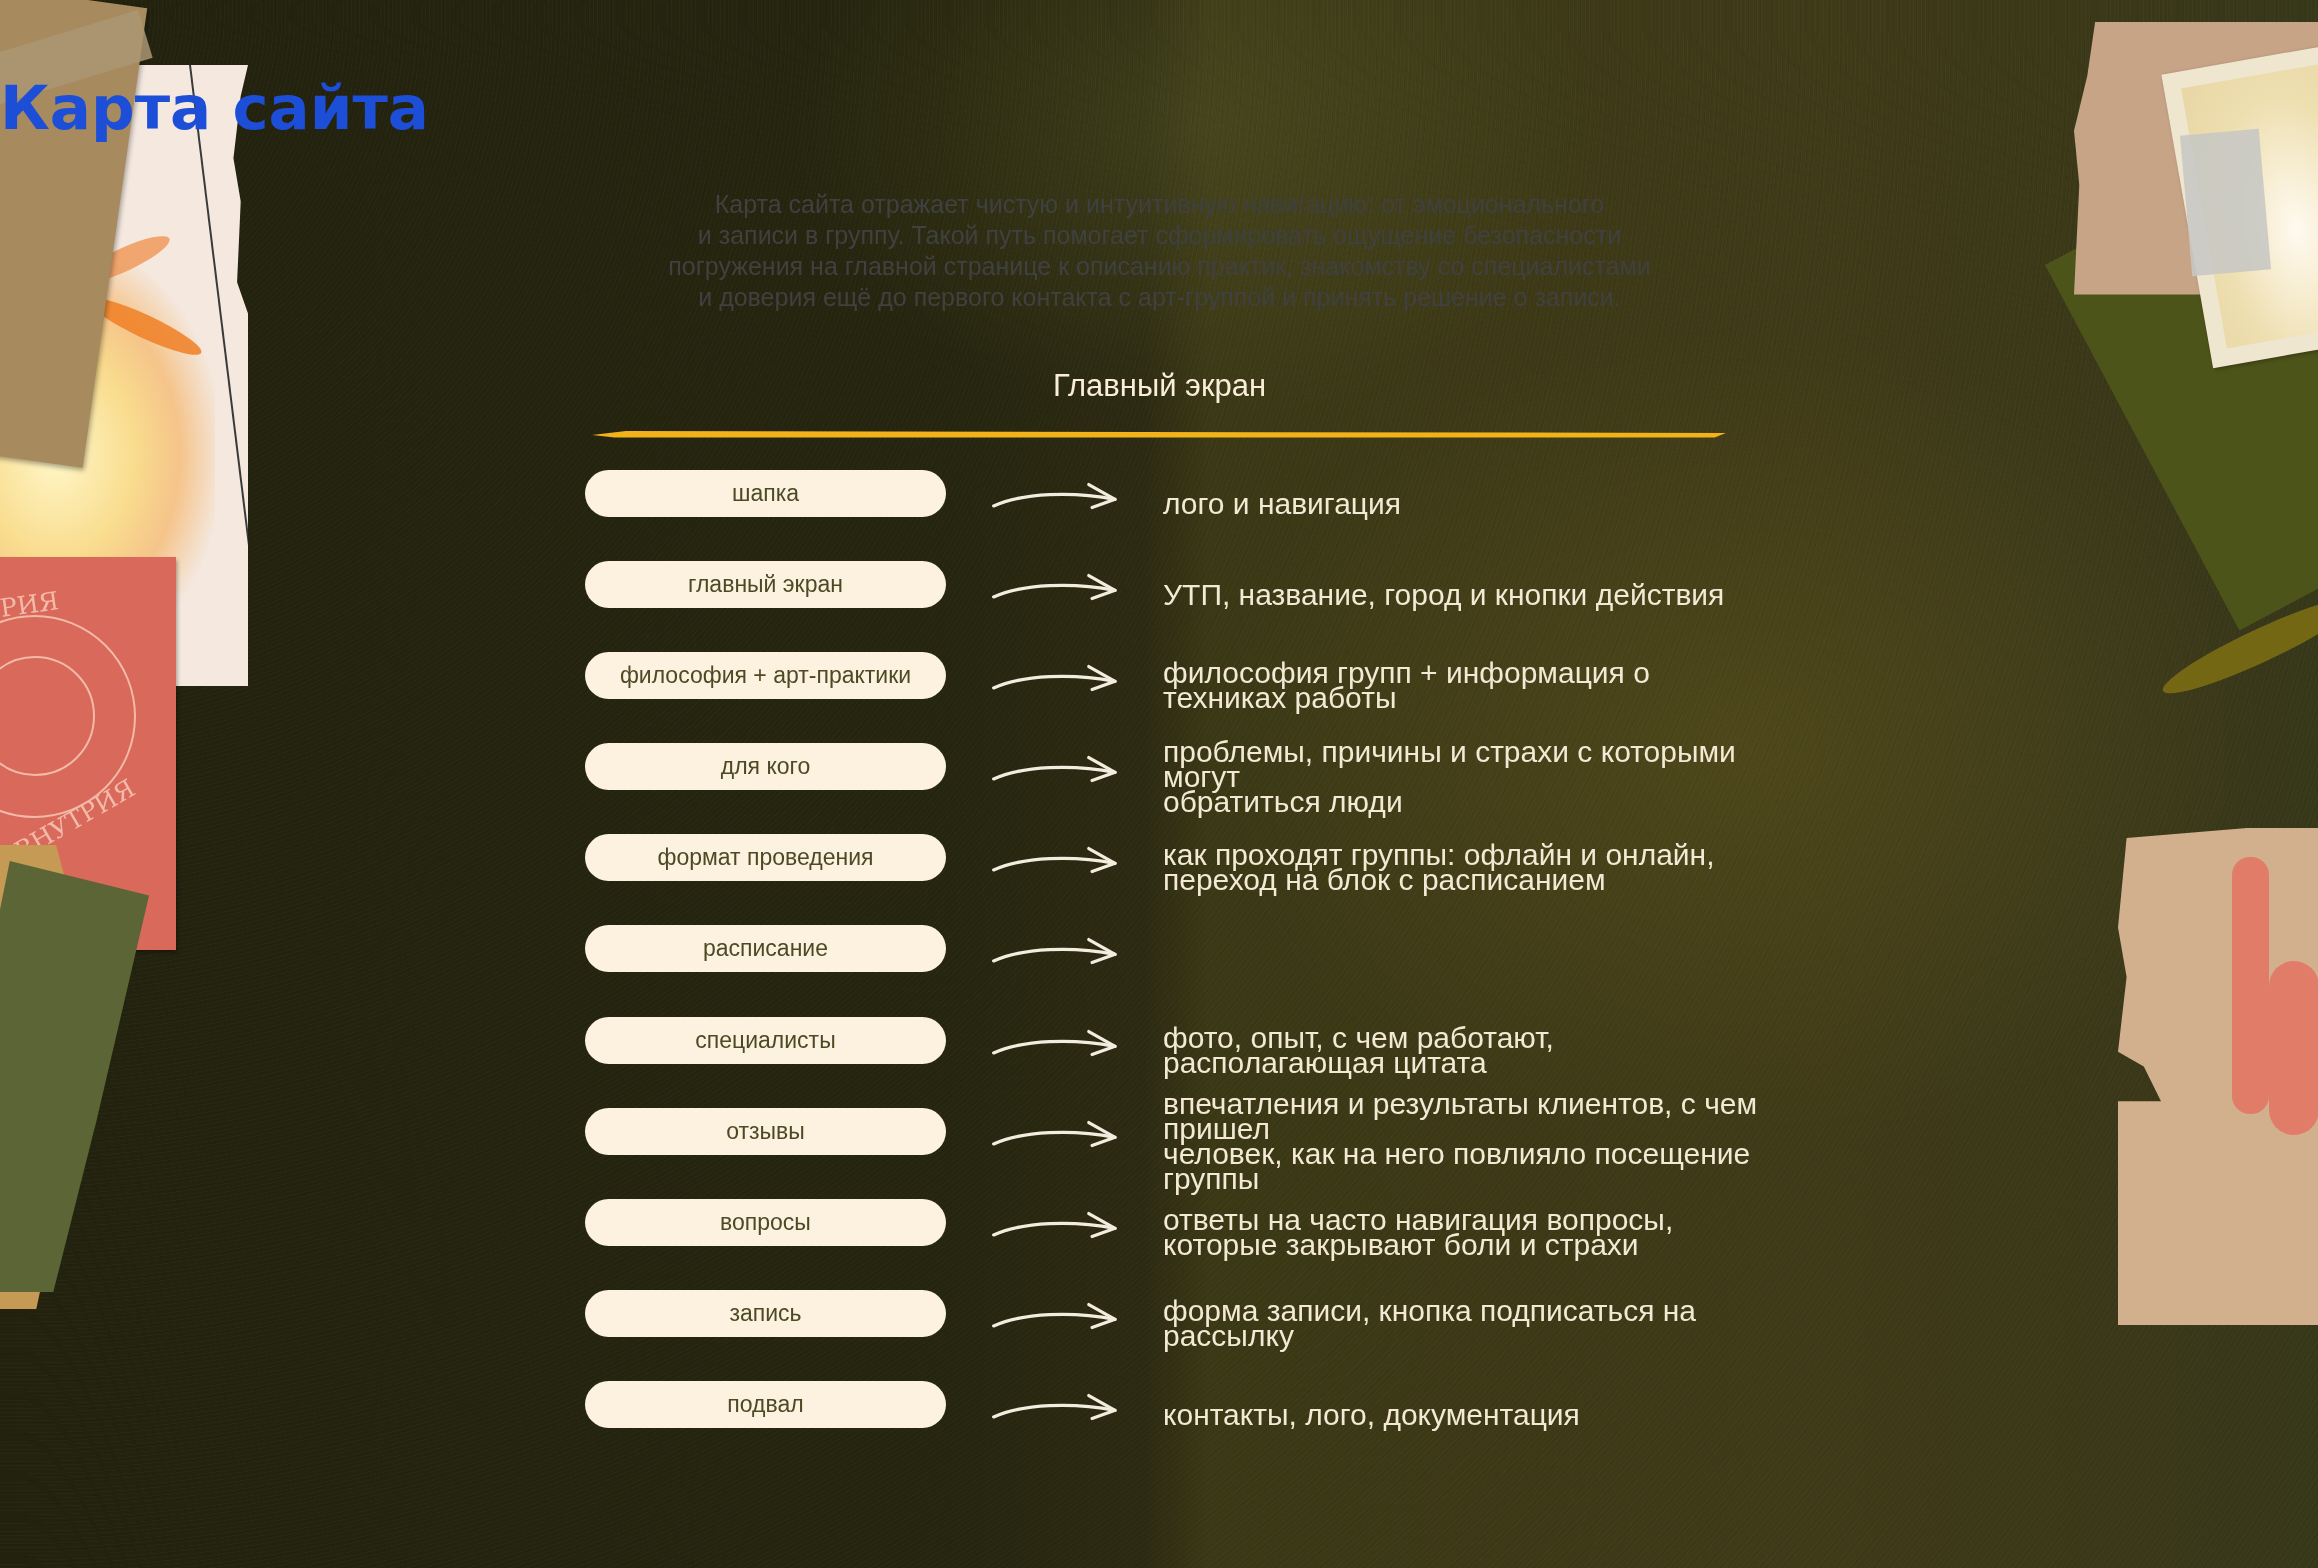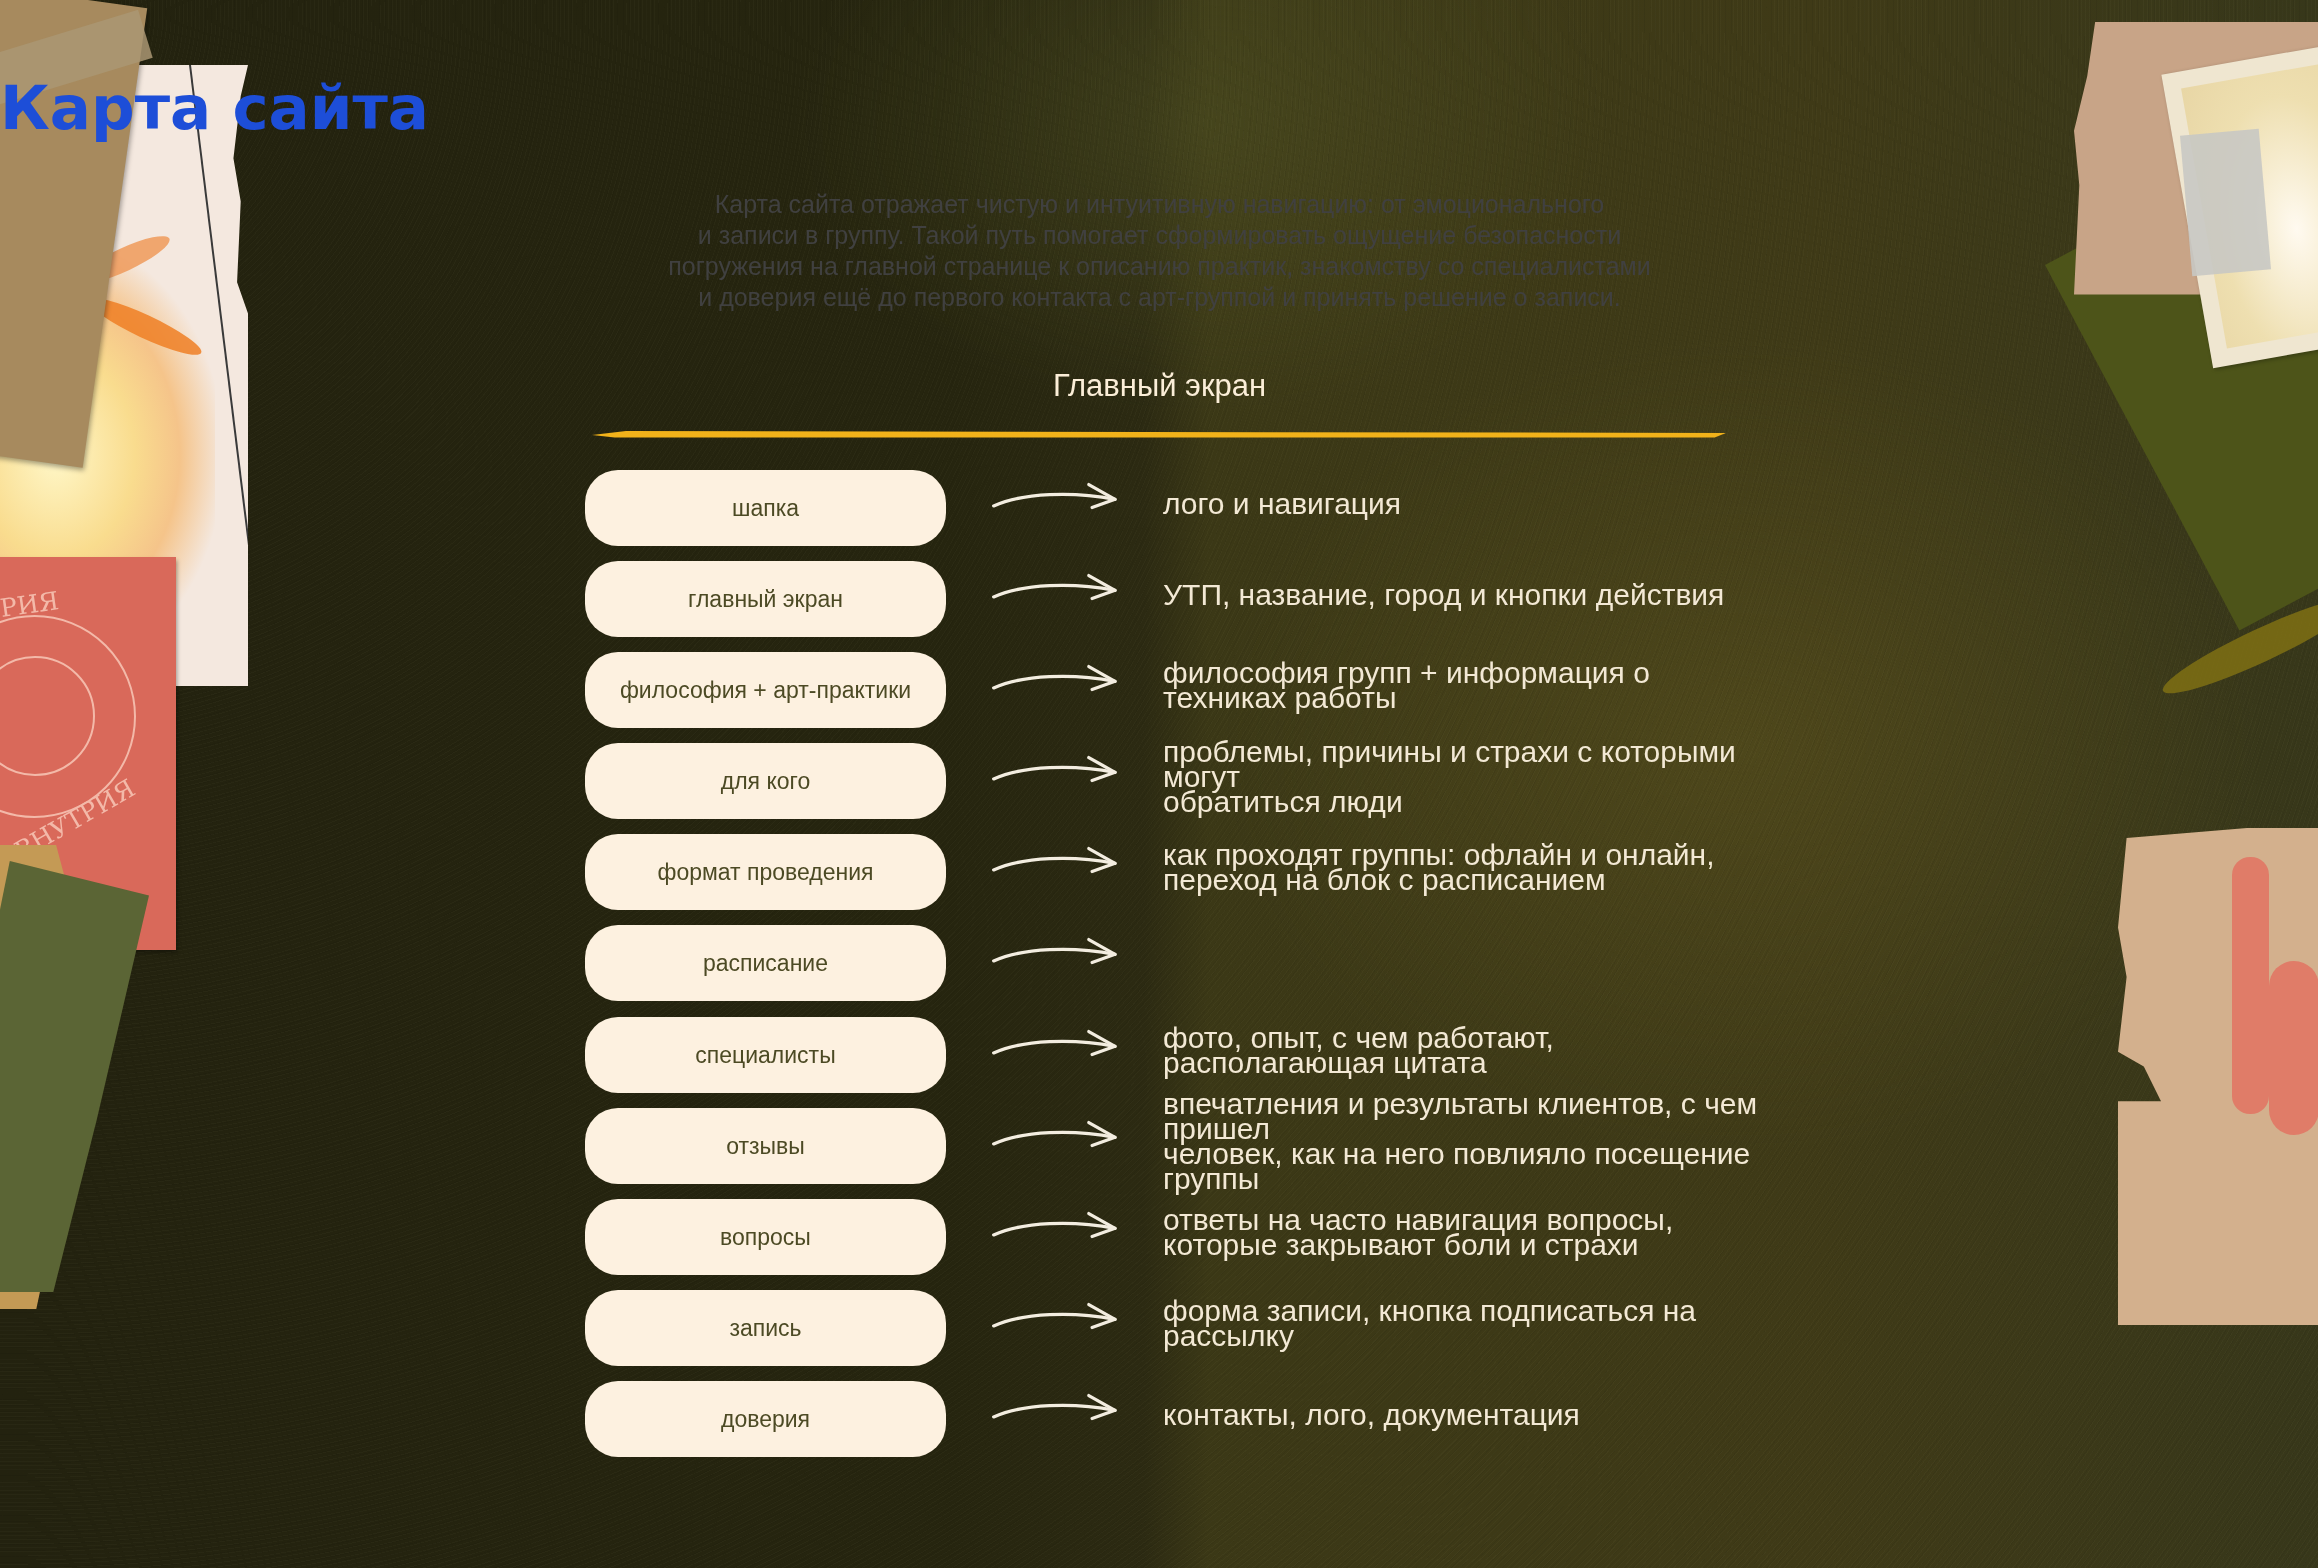--- a/index.html
+++ b/index.html
@@ -69,21 +69,21 @@
   .intro { position:absolute; left:580px; width:1159px; top:189px; text-align:center;
     font-size:25px; line-height:31px; color:#404040; }
   .section-title { position:absolute; left:0; right:0; top:368px; text-align:center;
     font-size:31px; color:#fbeed8; }
   .underline { position:absolute; left:592px; top:431px; width:1134px; height:6.6px;
     background:#f1b21a; border-radius:3.3px;
     clip-path:polygon(0 60%,3% 0,100% 30%,99% 100%,2% 100%); }
 
   .rows { position:absolute; left:0; top:470px; width:2319px; }
   .row { position:absolute; left:0; width:2319px; height:66px; }
-  .pill { position:absolute; left:585px; width:361px; height:76px; border-radius:33px;
+  .pill { position:absolute; left:585px; width:361px; height:47px; border-radius:33px;
     background:#fdf1e0; color:#4c4a24; font-size:23px; display:flex; align-items:center;
     justify-content:center; cursor:pointer; }
   .arrow { position:absolute; left:990px; top:8.3px; width:132px; height:41px; }
   .desc { position:absolute; left:1163px; width:596px; top:0; height:66px; display:flex;
     align-items:center; color:#f3e9d5; font-size:30px; line-height:25px; }
   .desc span { display:block; }
 </style>
 </head>
 <body>
 
@@ -264,21 +264,21 @@
       <path d="M120 8 L 152 26 L 124 36" stroke="#f3ede0" stroke-width="4" fill="none" stroke-linecap="round" stroke-linejoin="round"></path>
     </svg>
     <div class="desc">
         <div>
           <span>форма записи, кнопка подписаться на рассылку</span>
         </div>
       </div>
   </div>
     <div class="row" style="top: 911px;">
     <div class="pill">
-        <span>доверия</span>
+        <span>подвал</span>
       </div>
     <svg class="arrow" viewBox="0 0 160 50">
       <path d="M4 34 C 40 18, 100 16, 152 26" stroke="#f3ede0" stroke-width="4" fill="none" stroke-linecap="round"></path>
       <path d="M120 8 L 152 26 L 124 36" stroke="#f3ede0" stroke-width="4" fill="none" stroke-linecap="round" stroke-linejoin="round"></path>
     </svg>
     <div class="desc">
         <div>
           <span>контакты, лого, документация</span>
         </div>
       </div>

